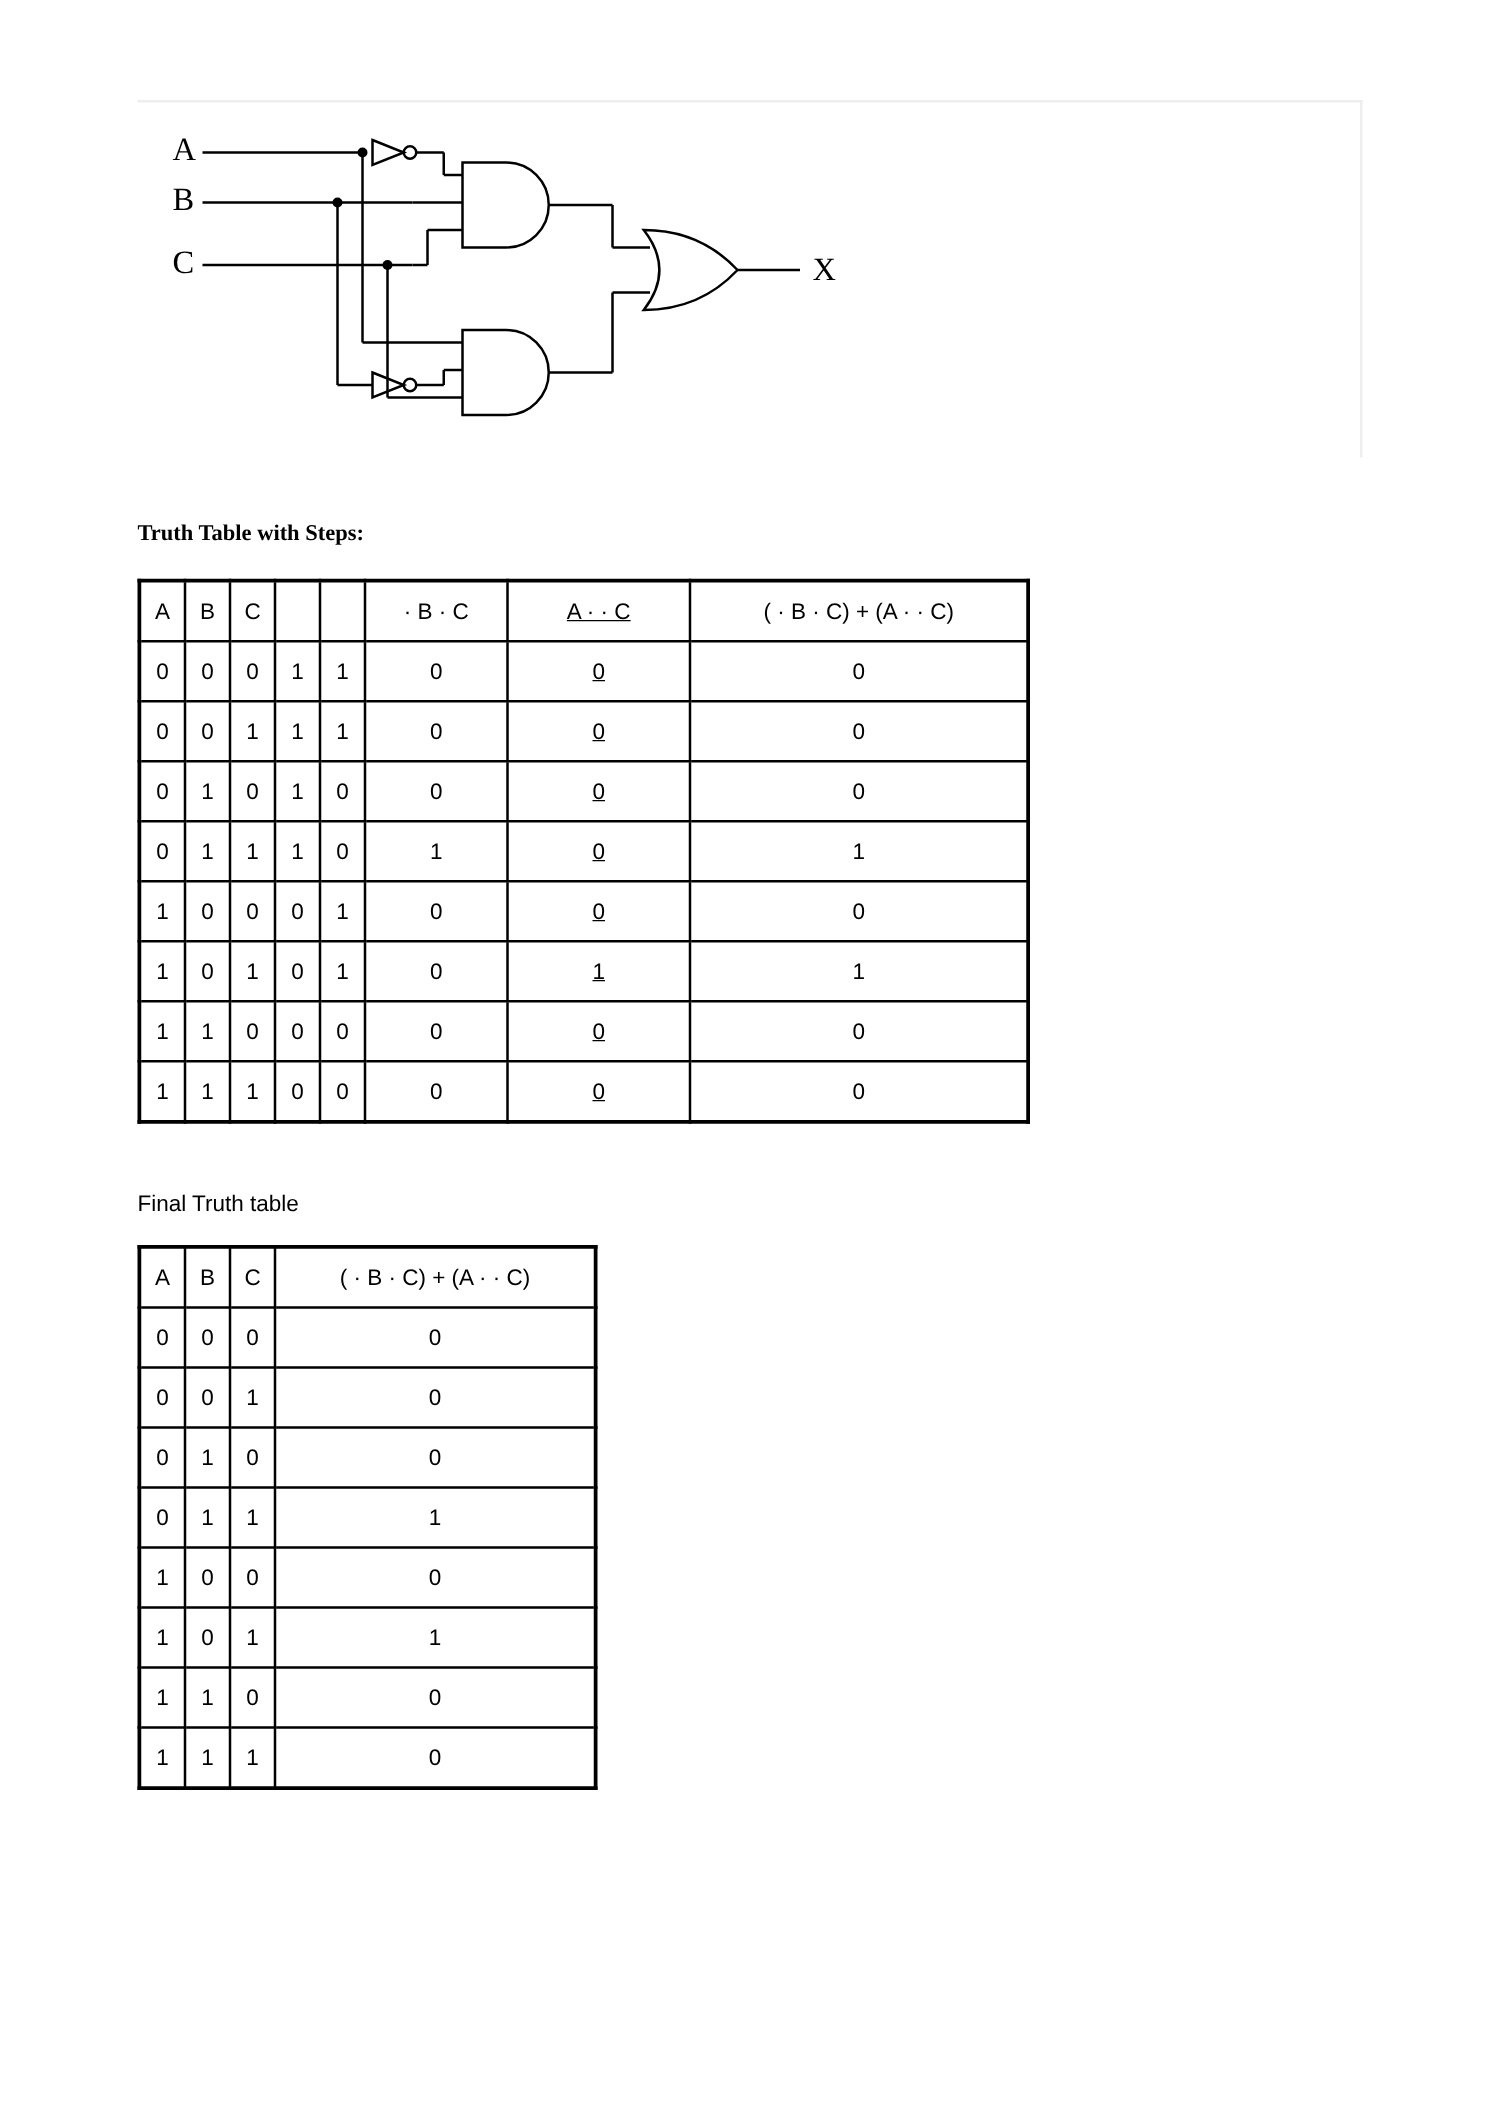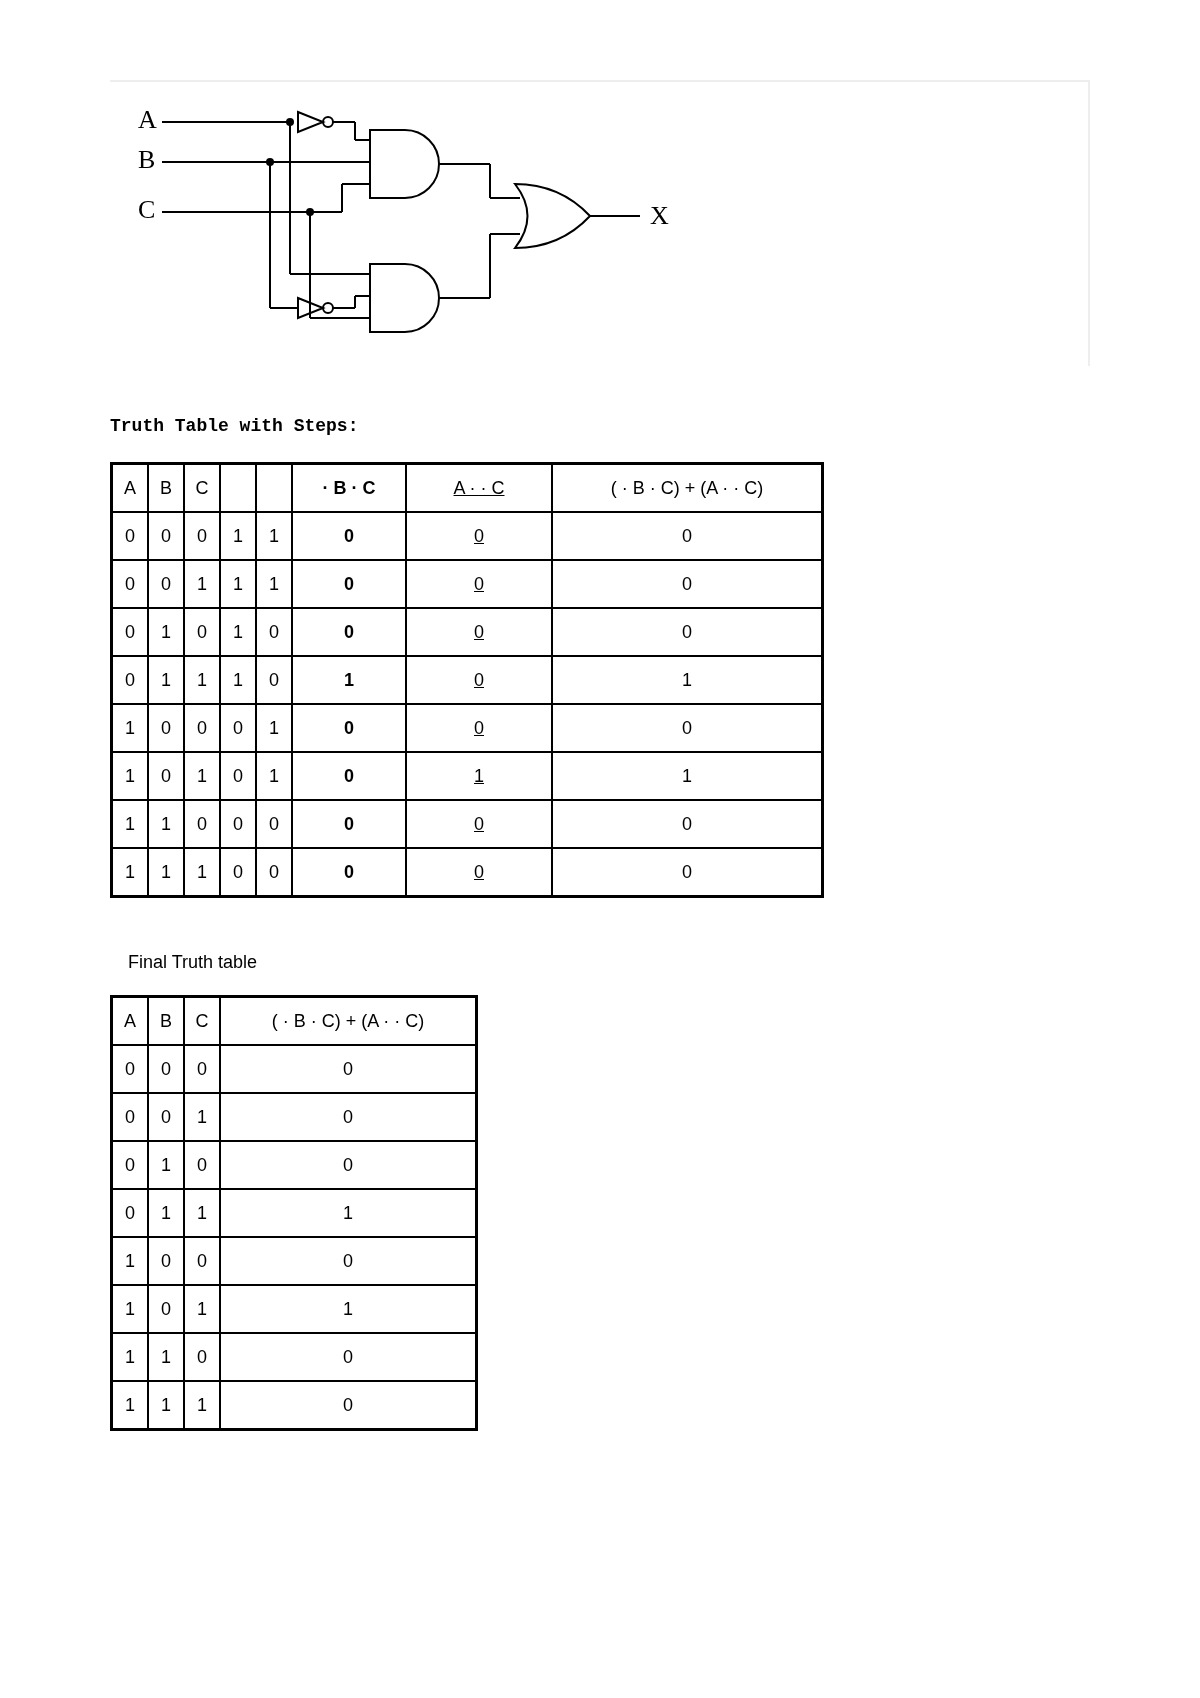--- a/index.html
+++ b/index.html
@@ -1,34 +1,34 @@
 <!DOCTYPE html>
 <html><head>
 <meta charset="utf-8">
 <style>
   html,body{margin:0;padding:0;background:#fff;font-family:Verdana, Arial, sans-serif;color:#000;}
   .page{width:1200px;min-height:1698px;padding:80px 110px 60px 110px;box-sizing:border-box;}
   .circuit-wrap{border-top:2px solid #eee;border-right:2px solid #eee;padding:6px 10px 18px 10px;margin-bottom:50px;}
   svg.circuit{display:block;}
-  h3.section{font-family:Liberation Mono, monospace;font-size:18px;font-weight:bold;margin:18px 0 26px 0;}
-  .subhead{font-family:Arial, sans-serif;font-size:18px;margin:18px 0 22px 18px;}
+  h3.section{font-family:Liberation Serif, serif;font-size:18px;font-weight:bold;margin:18px 0 26px 0;}
+  .subhead{font-family:Arial, sans-serif;font-size:18px;margin:18px 0 22px 0;}
   table.truth{border-collapse:collapse;border:3px solid #000;}
   table.truth th, table.truth td{
     border:2px solid #000;
     font-family:Arial, sans-serif;
     font-size:18px;
     text-align:center;
     vertical-align:middle;
     height:46px;
     padding:0 10px;
     font-weight:normal;
   }
   table.truth th{font-weight:normal;}
   table.truth .narrow{width:34px;padding:0;}
-  table.truth .mid{width:92px;font-weight:bold;}
+  table.truth .mid{width:92px;}
   table.truth .wide{width:124px;text-decoration:underline;}
   table.truth .xwide{width:248px;}
   table.truth2 .xwide{width:234px;}
   .spacer{height:36px;}
   .input-lbl{font-family:"Times New Roman", serif;font-size:26px;}
 </style>
 </head>
 <body>
 
 <div class="page">

